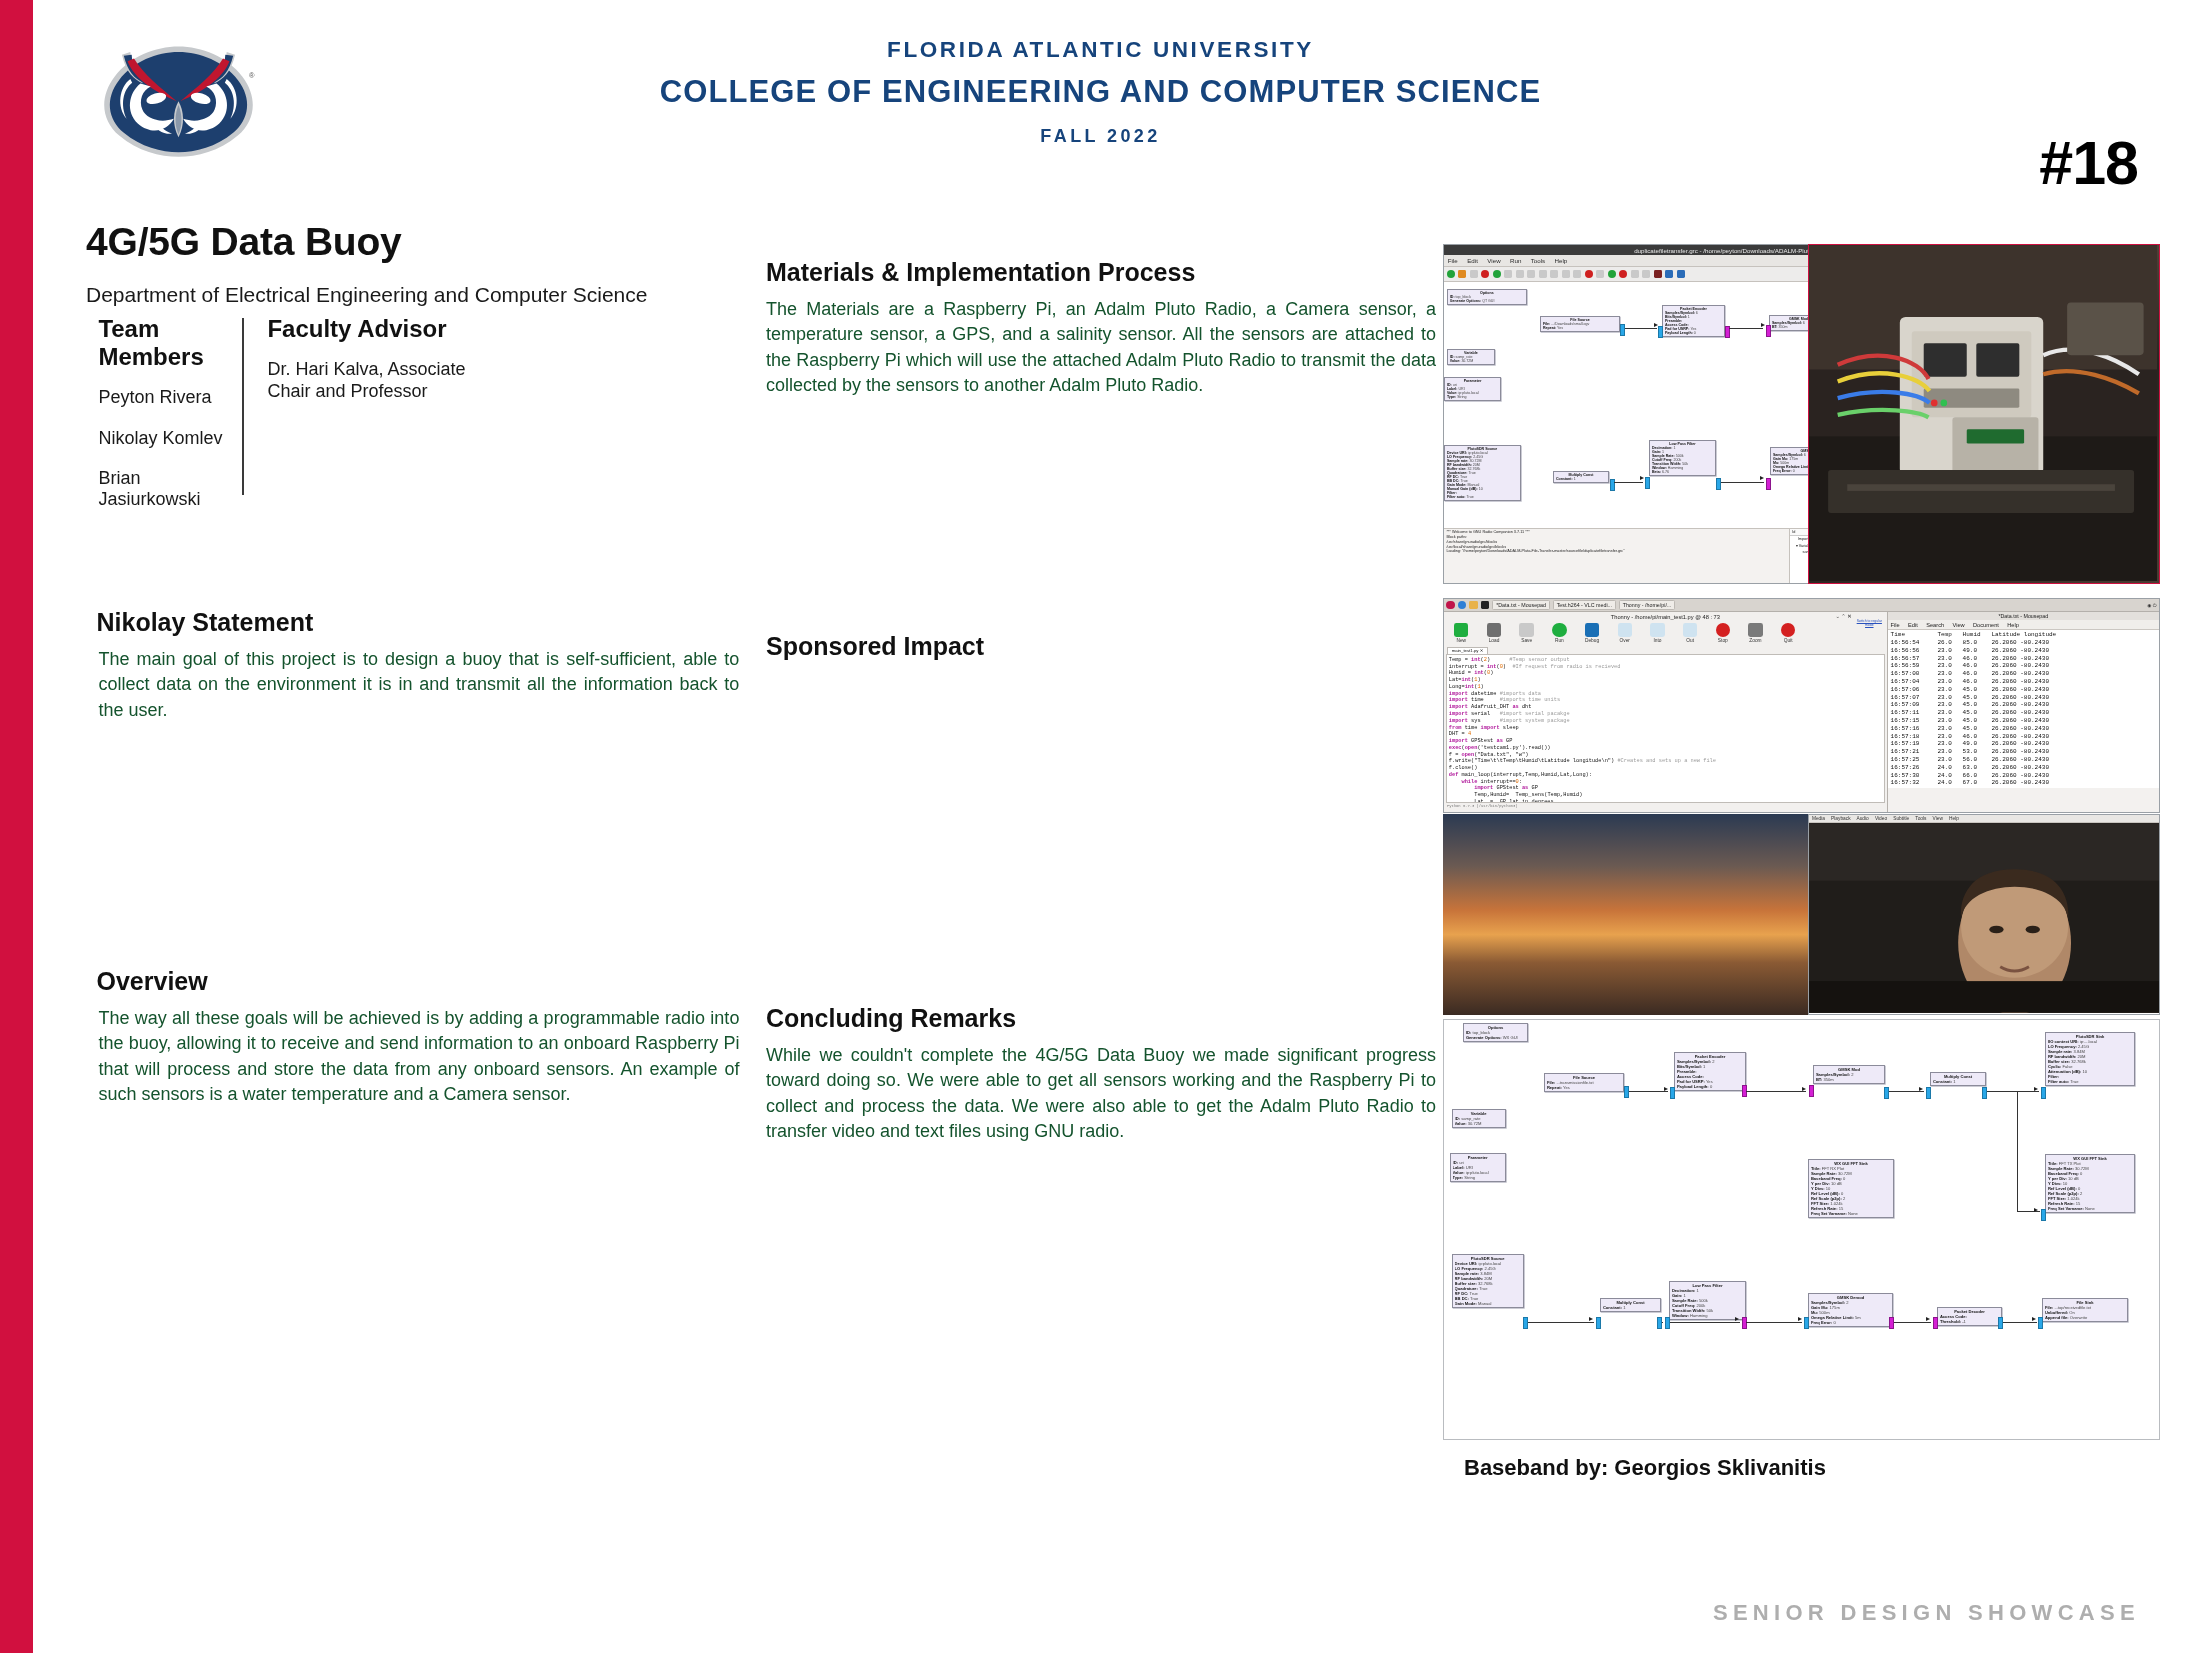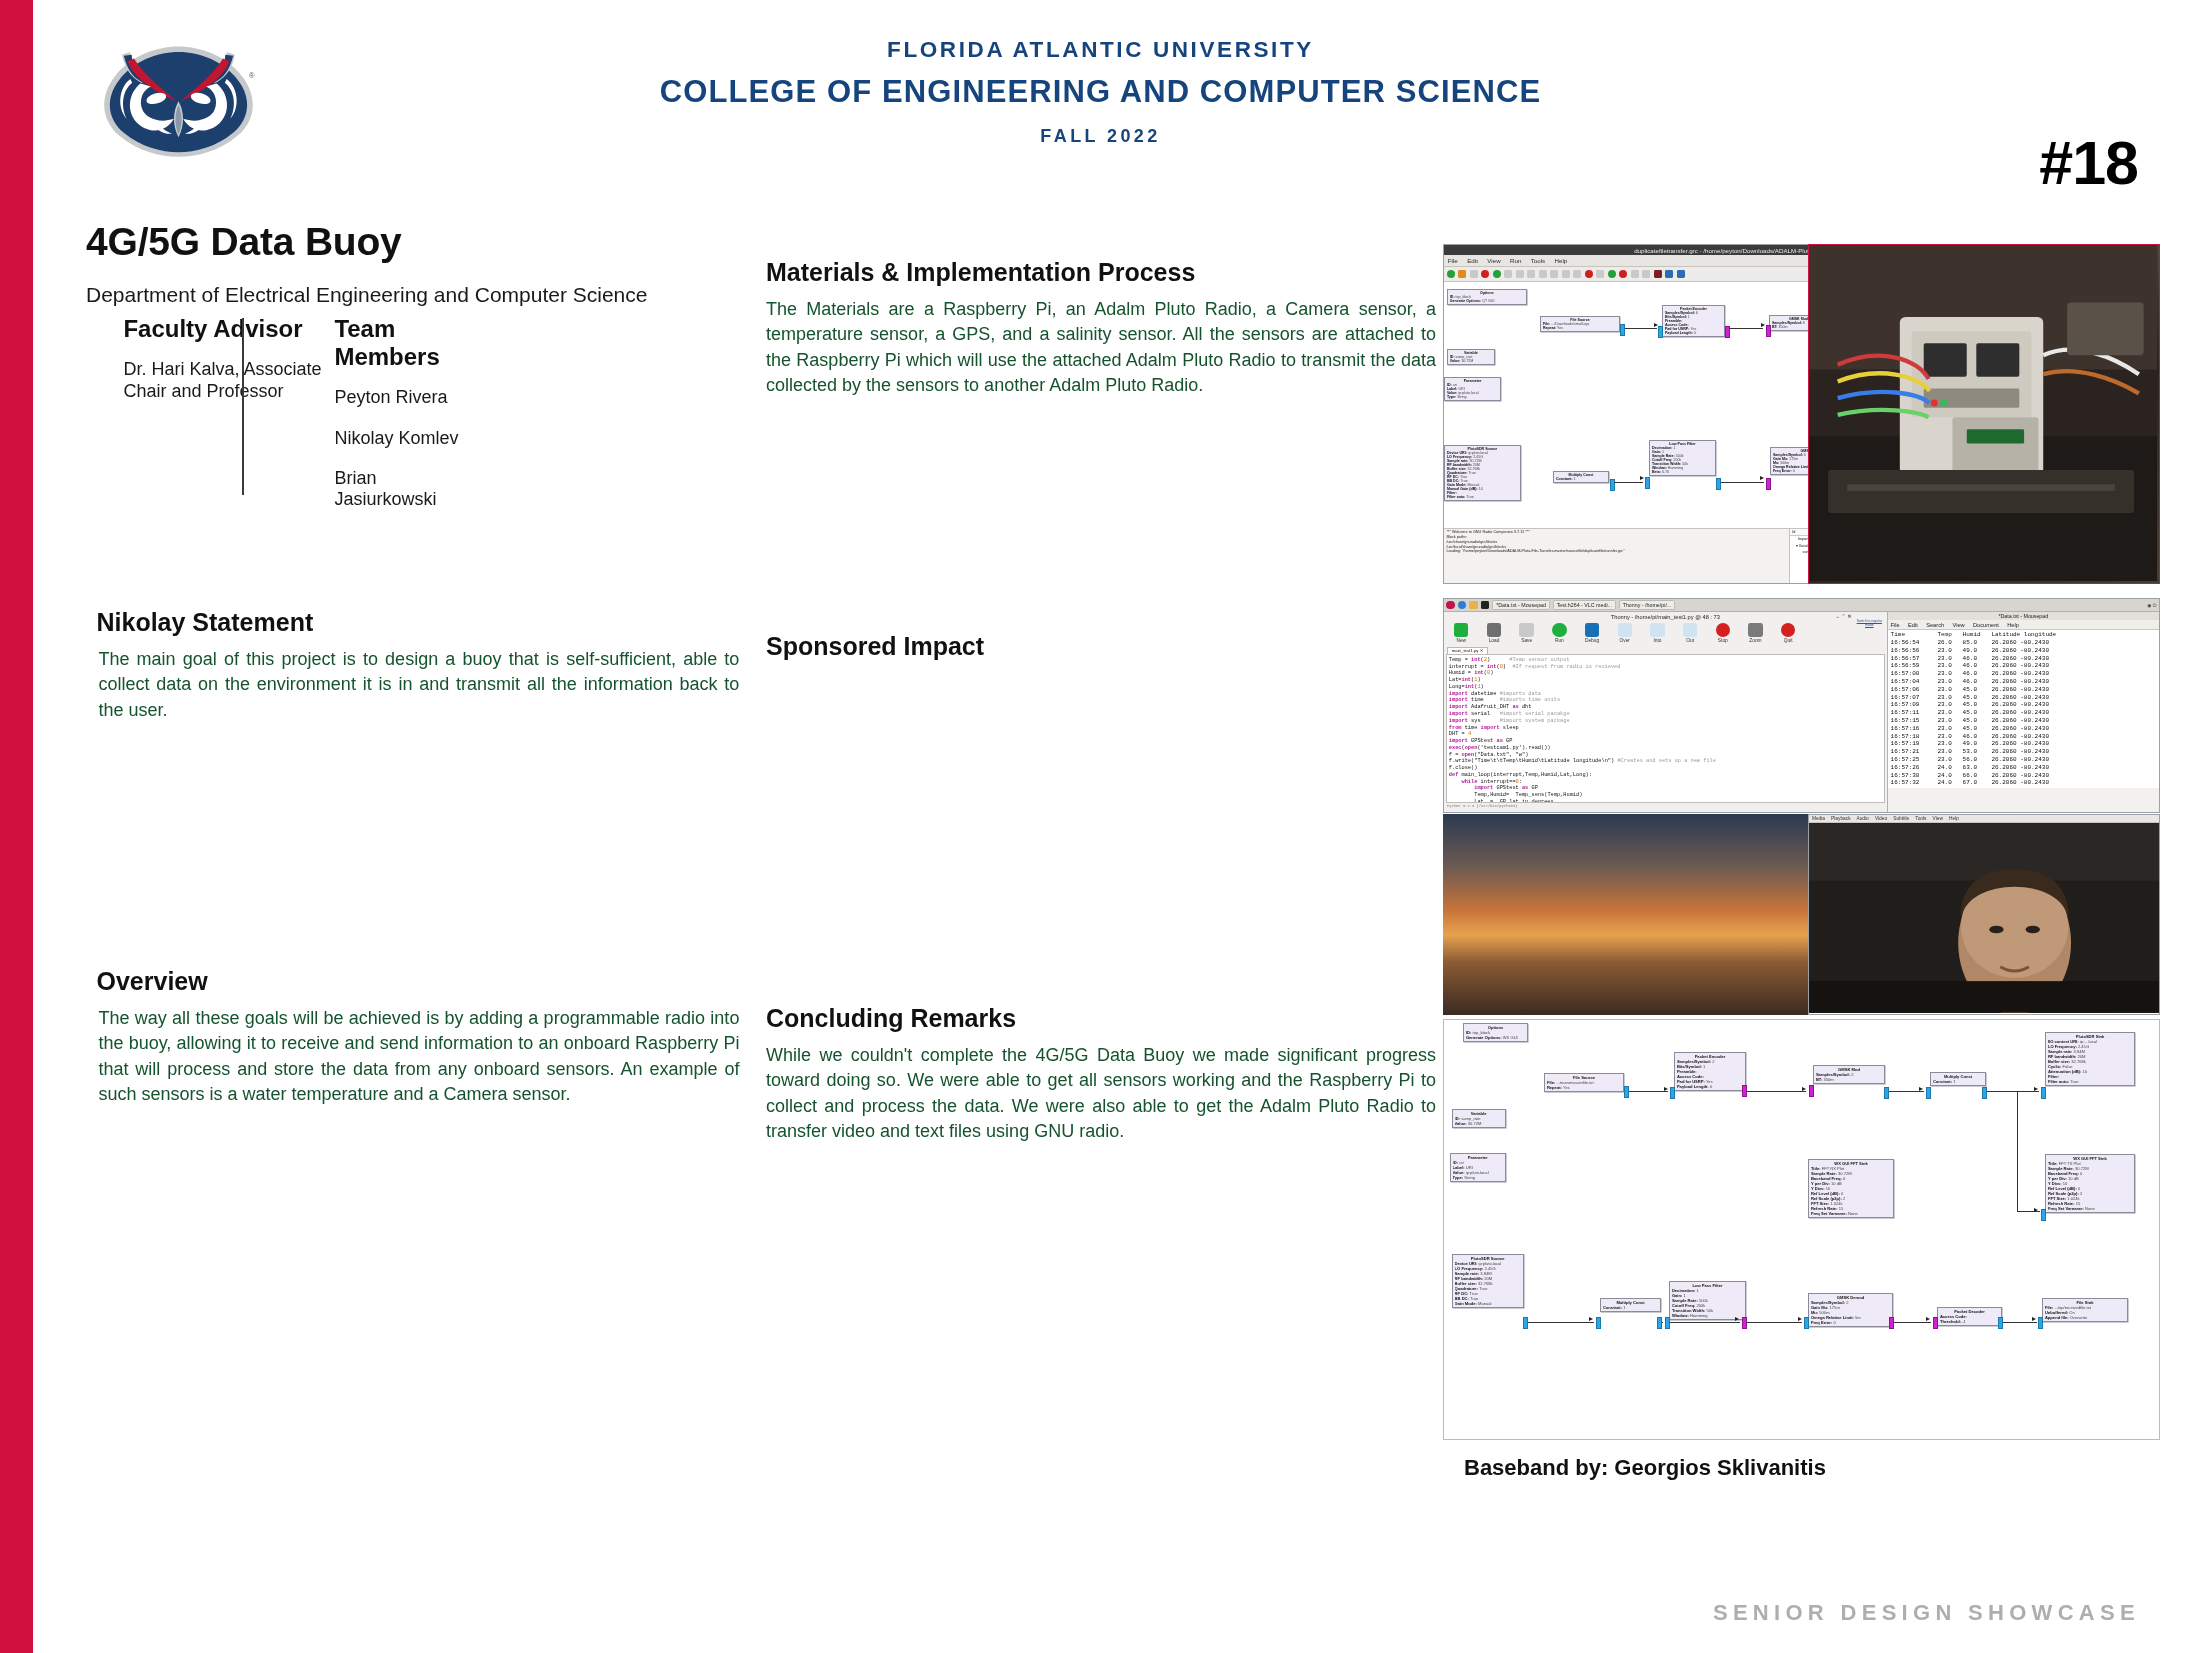--- a/index.html
+++ b/index.html
@@ -154,29 +154,29 @@
   </div>
 
   <div class="badge-num">#18</div>
 
   <div class="col1">
     <h1 class="proj-title">4G/5G Data Buoy</h1>
     <div class="dept">Department of Electrical Engineering and Computer Science</div>
 
     <div class="people">
       <div class="people-divider"></div>
-      <div class="people-col right">
-        <div class="people-h">Faculty Advisor</div>
-        <div class="people-n adv">Dr. Hari Kalva, Associate Chair and Professor</div>
-      </div>
       <div class="people-col">
         <div class="people-h">Team Members</div>
         <div class="people-n">Peyton Rivera</div>
         <div class="people-n">Nikolay Komlev</div>
         <div class="people-n">Brian Jasiurkowski</div>
+      </div>
+      <div class="people-col right">
+        <div class="people-h">Faculty Advisor</div>
+        <div class="people-n adv">Dr. Hari Kalva, Associate Chair and Professor</div>
       </div>
     </div>
   </div>
 
   <div class="blk-ps">
     <div class="sec-h c1">Nikolay Statement</div>
     <p class="body-p c1">The main goal of this project is to design a buoy that is self-sufficient, able to collect data on the environment it is in and transmit all the information back to the user.</p>
   </div>
 
   <div class="blk-ov">

